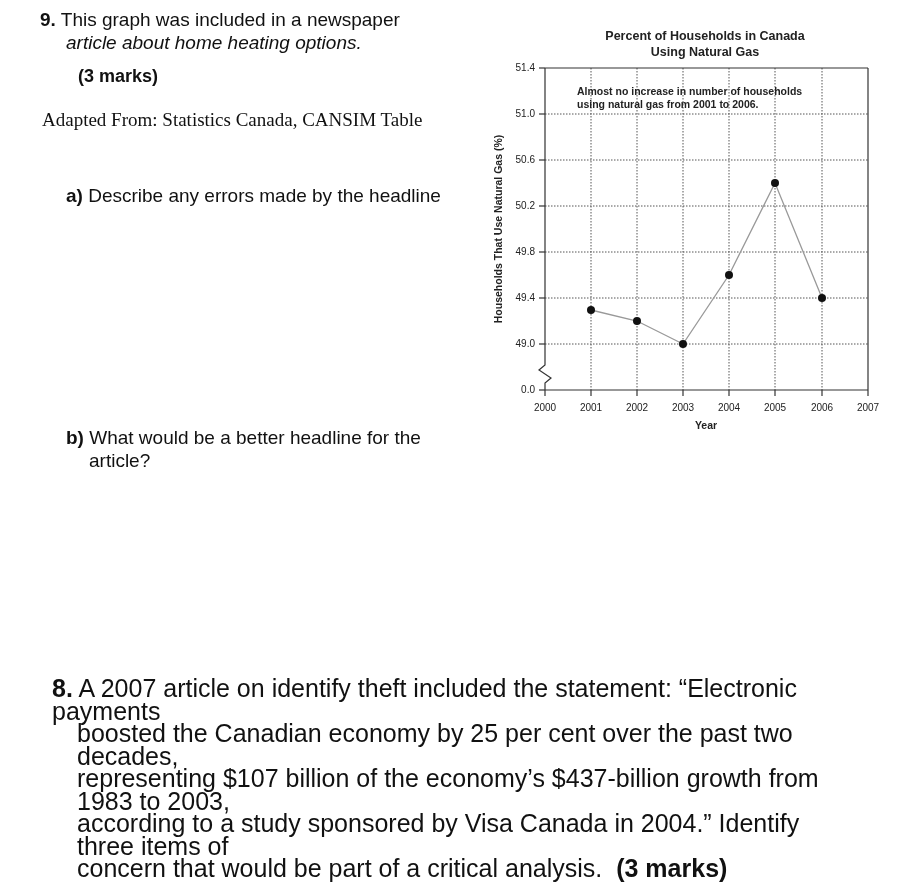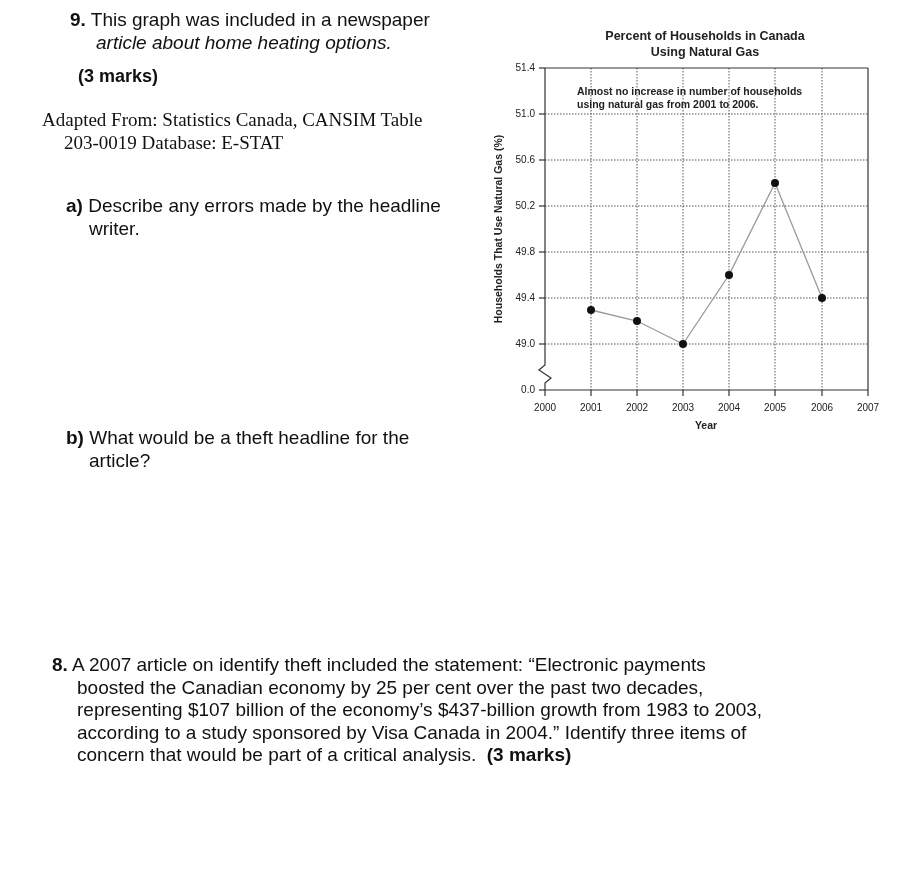--- a/index.html
+++ b/index.html
@@ -1,56 +1,54 @@
 <!DOCTYPE html>
 <html><head>
   <meta charset="utf-8">
   <style>
     html, body { margin: 0; padding: 0; background: #ffffff; }
     body { width: 900px; height: 886px; position: relative; overflow: hidden; color: #111; }
     .sans { font-family: "Liberation Sans", sans-serif; }
     .serif { font-family: "Liberation Serif", serif; }
     .abs { position: absolute; }
-    .q9-title { left: 70px; top: 8px; width: 430px; font-size: 19px; line-height: 23px; }
+    .q9-title { left: 40px; top: 8px; width: 430px; font-size: 19px; line-height: 23px; }
     .q9-title .num { font-weight: bold; }
     .q9-title .line2 { padding-left: 26px; display: block; font-style: italic; }
     .marks9 { left: 78px; top: 66px; font-size: 18px; font-weight: bold; }
     .source { left: 42px; top: 96px; width: 430px; font-size: 19px; line-height: 23px; margin-top: 12px; }
     .source .line2 { padding-left: 22px; display: block; }
-    .qa { left: 66px; top: 184px; width: 420px; font-size: 19px; line-height: 23px; margin-top: 10px; }
+    .qa { left: 66px; top: 184px; width: 420px; font-size: 19px; line-height: 23px; }
     .qa .line2 { padding-left: 23px; display: block; }
     .qb { left: 66px; top: 426px; width: 420px; font-size: 19px; line-height: 23px; }
     .qb .line2 { padding-left: 23px; display: block; }
     .bold { font-weight: bold; }
-    .q8 { left: 52px; top: 654px; width: 800px; font-size: 19px; line-height: 22.5px; }
+    .q8 { left: 52px; top: 677px; width: 800px; font-size: 25px; line-height: 22.5px; }
     .q8 .indent { padding-left: 25px; display: block; }
     .chart-svg { left: 470px; top: 20px; }
     .chart-svg text { font-family: "Liberation Sans", sans-serif; fill: #222; }
   </style>
 </head>
 <body>
 
 <div class="abs q9-title sans">
   <span class="num">9.</span>
   <span>This graph was included in a newspaper</span>
   <span class="line2">article about home heating options.</span>
 </div>
 <div class="abs marks9 sans">(3 marks)</div>
 <div class="abs source serif">
   <span>Adapted From: Statistics Canada, CANSIM Table</span>
-  <span class="line2">203-0019 Database: E-STAT</span>
 </div>
 <div class="abs qa sans">
   <span class="bold">a)</span>
   <span>Describe any errors made by the headline</span>
-  <span class="line2">writer.</span>
 </div>
 <div class="abs qb sans">
   <span class="bold">b)</span>
-  <span>What would be a theft headline for the</span>
+  <span>What would be a better headline for the</span>
   <span class="line2">article?</span>
 </div>
 
 <svg class="abs chart-svg" width="430" height="420" viewBox="470 20 430 420" xmlns="http://www.w3.org/2000/svg">
 
   <text x="705" y="40" text-anchor="middle" font-size="12.5" font-weight="bold">Percent of Households in Canada</text>
   <text x="705" y="56" text-anchor="middle" font-size="12.5" font-weight="bold">Using Natural Gas</text>
 
   <g stroke="#555" stroke-width="1" stroke-dasharray="1.5,1.5">
     <line x1="545" y1="114" x2="868" y2="114"></line>

